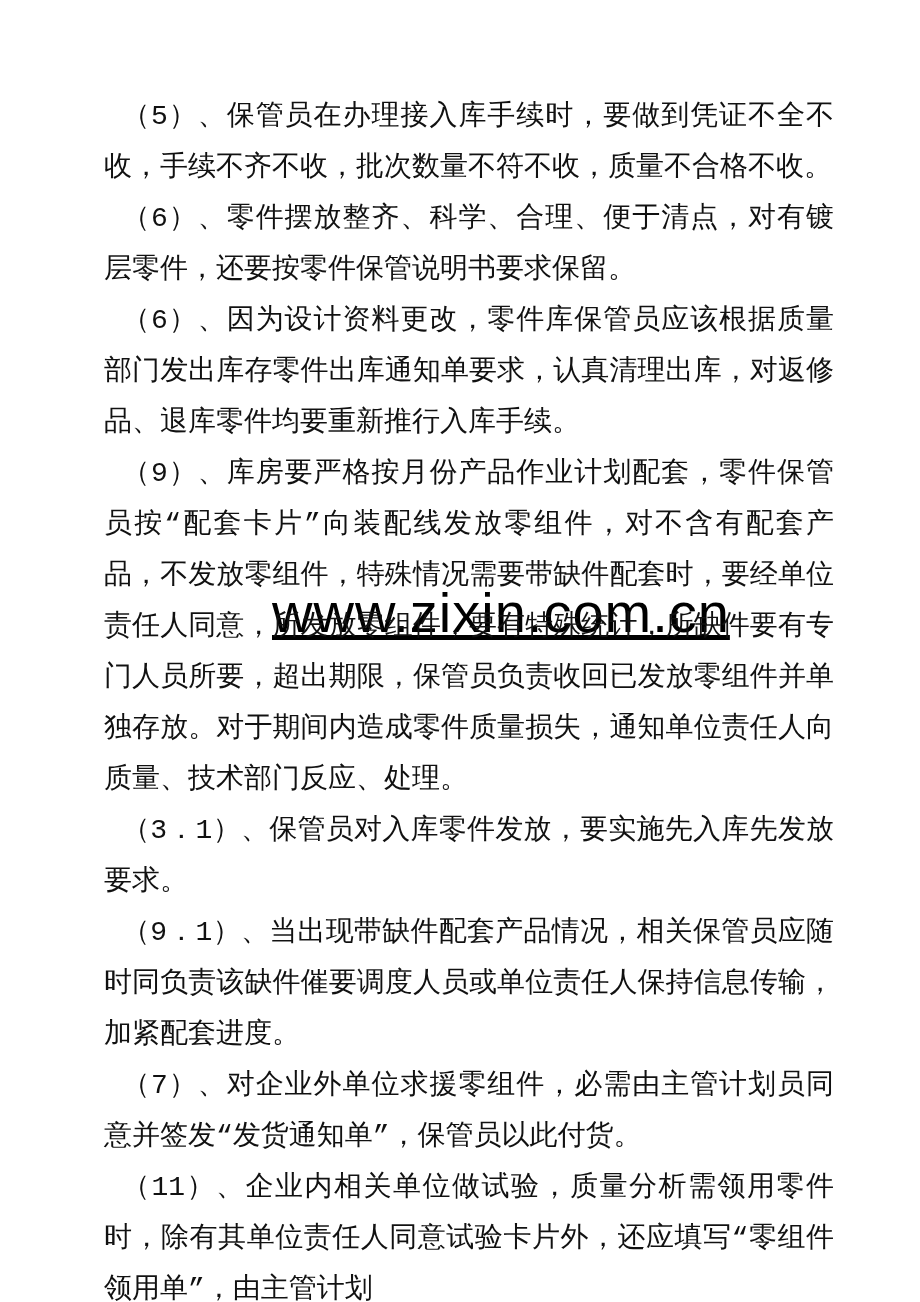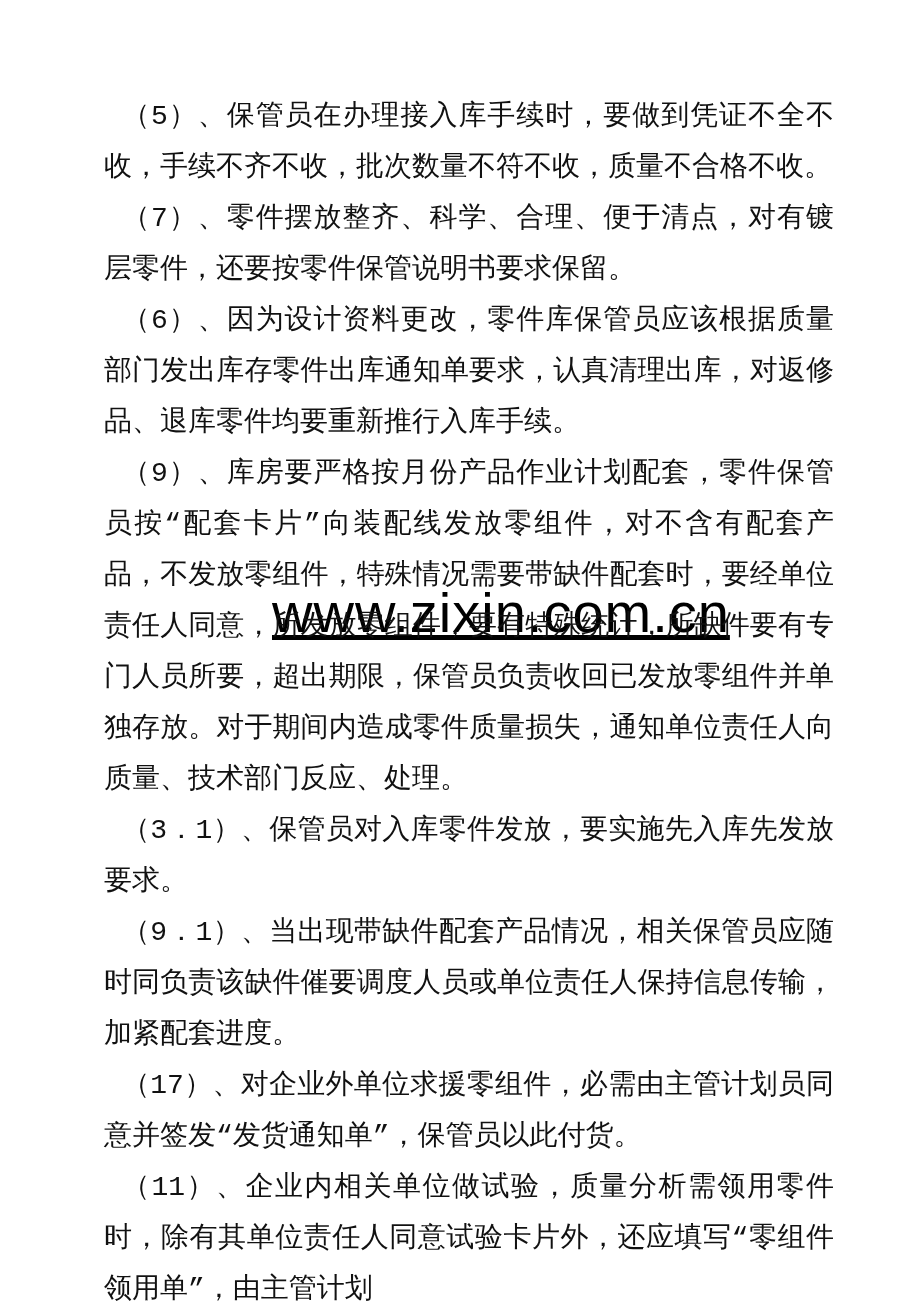--- a/index.html
+++ b/index.html
@@ -46,20 +46,20 @@
     }
     .page { z-index: 1; }
   </style>
 </head>
 <body>
 
 <div class="watermark">www.zixin.com.cn</div>
 
 <div class="page">
   <p class="para">（5）、保管员在办理接入库手续时，要做到凭证不全不收，手续不齐不收，批次数量不符不收，质量不合格不收。</p>
-  <p class="para">（7）、零件摆放整齐、科学、合理、便于清点，对有镀层零件，还要按零件保管说明书要求保留。</p>
+  <p class="para">（6）、零件摆放整齐、科学、合理、便于清点，对有镀层零件，还要按零件保管说明书要求保留。</p>
   <p class="para">（6）、因为设计资料更改，零件库保管员应该根据质量部门发出库存零件出库通知单要求，认真清理出库，对返修品、退库零件均要重新推行入库手续。</p>
   <p class="para">（9）、库房要严格按月份产品作业计划配套，零件保管员按“配套卡片”向装配线发放零组件，对不含有配套产品，不发放零组件，特殊情况需要带缺件配套时，要经单位责任人同意，所发放零组件，要有特殊统计，所缺件要有专门人员所要，超出期限，保管员负责收回已发放零组件并单独存放。对于期间内造成零件质量损失，通知单位责任人向质量、技术部门反应、处理。</p>
   <p class="para">（3．1）、保管员对入库零件发放，要实施先入库先发放要求。</p>
   <p class="para">（9．1）、当出现带缺件配套产品情况，相关保管员应随时同负责该缺件催要调度人员或单位责任人保持信息传输，加紧配套进度。</p>
-  <p class="para">（17）、对企业外单位求援零组件，必需由主管计划员同意并签发“发货通知单”，保管员以此付货。</p>
+  <p class="para">（7）、对企业外单位求援零组件，必需由主管计划员同意并签发“发货通知单”，保管员以此付货。</p>
   <p class="para">（11）、企业内相关单位做试验，质量分析需领用零件时，除有其单位责任人同意试验卡片外，还应填写“零组件领用单”，由主管计划</p>
 </div>
 
 </body></html>

